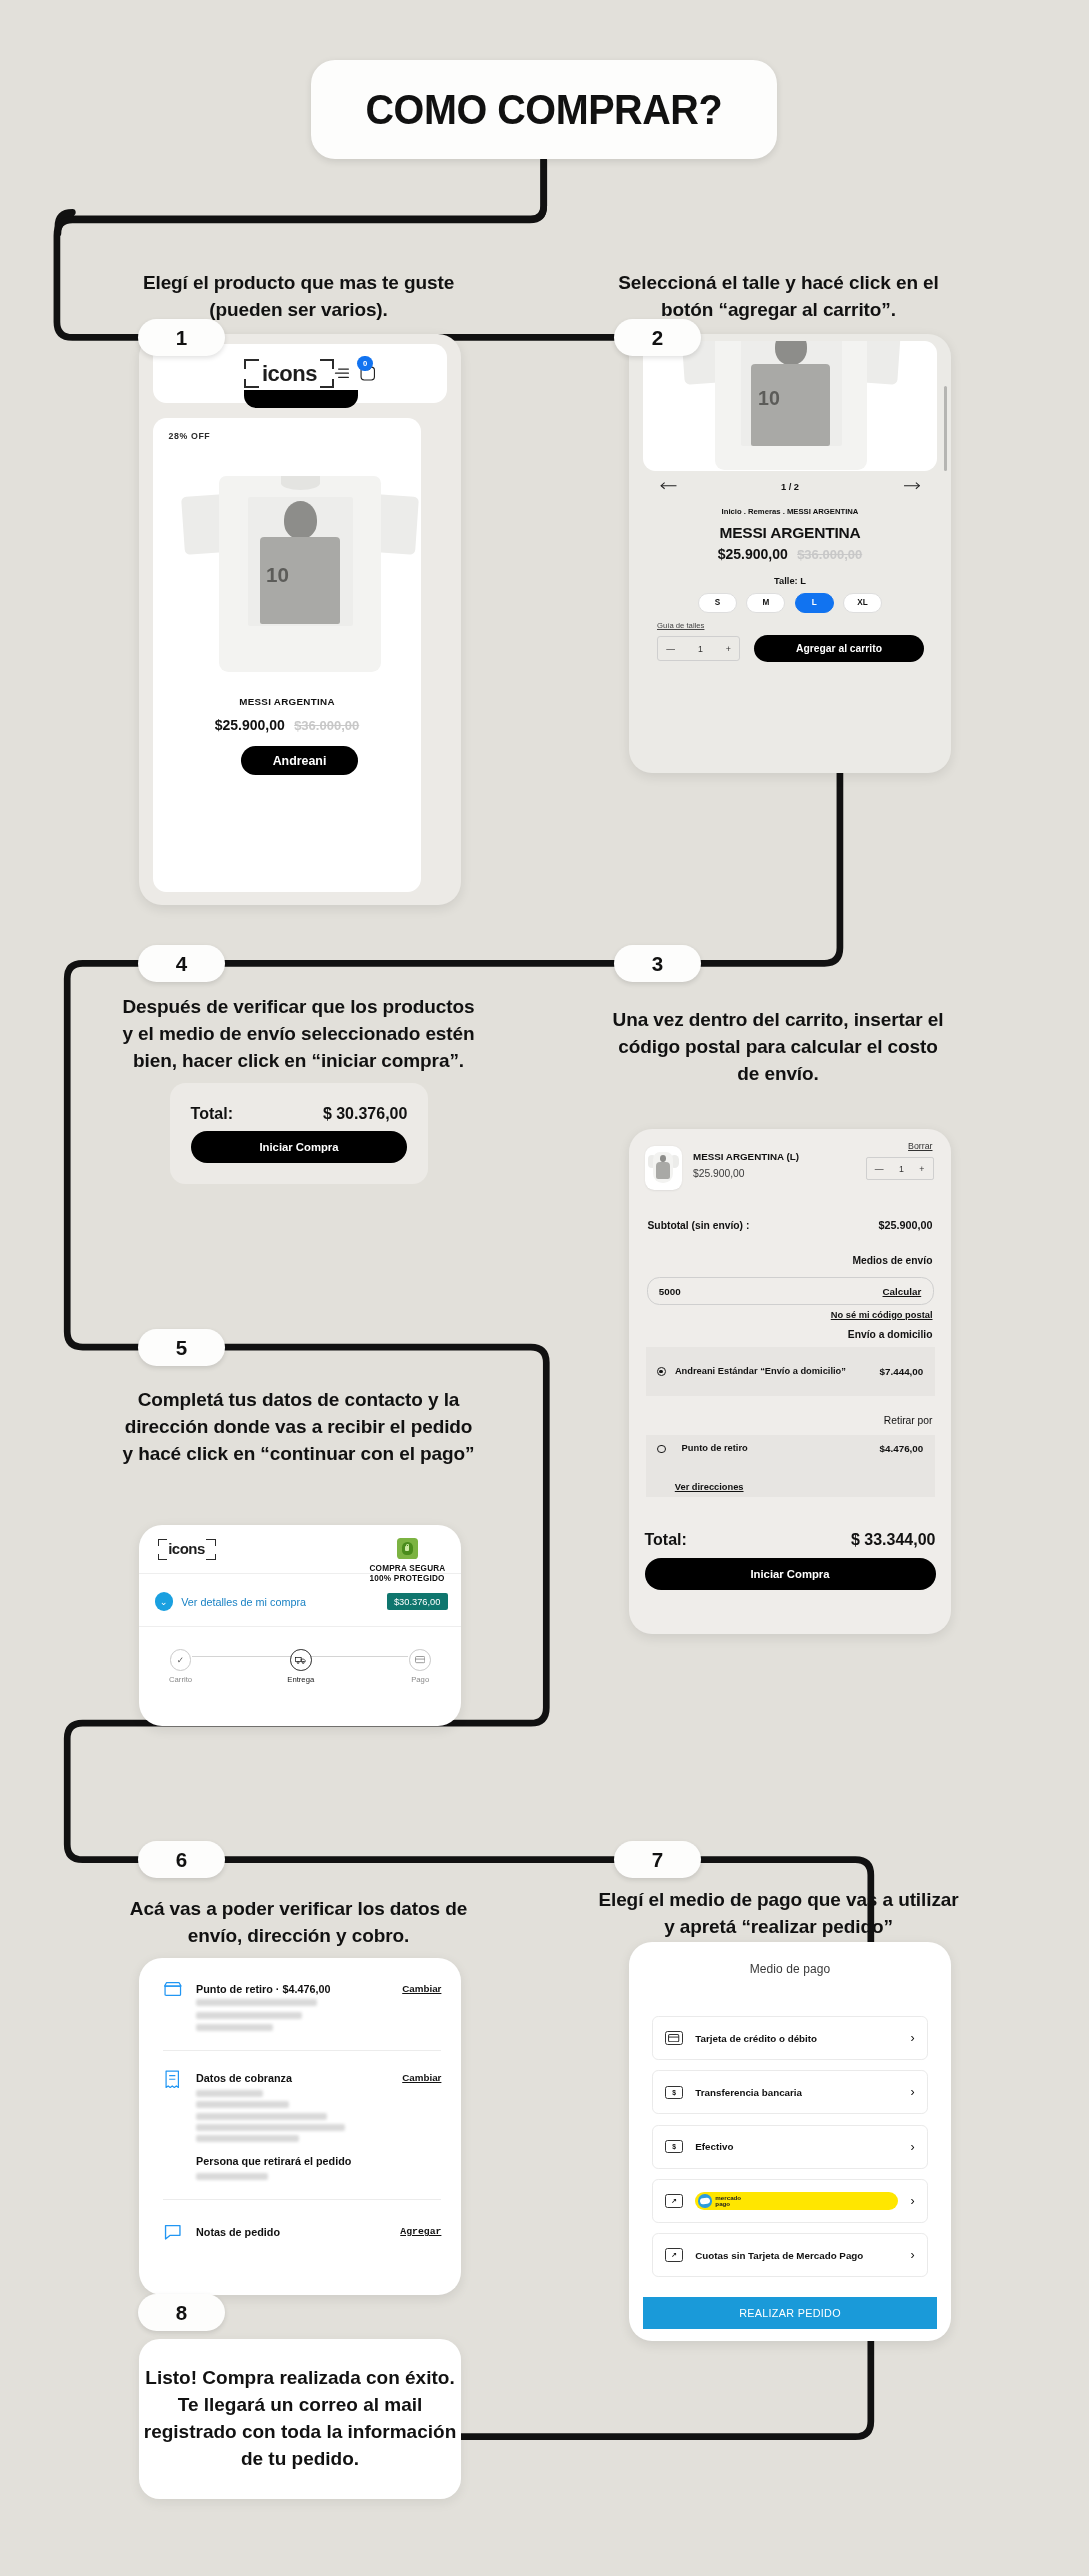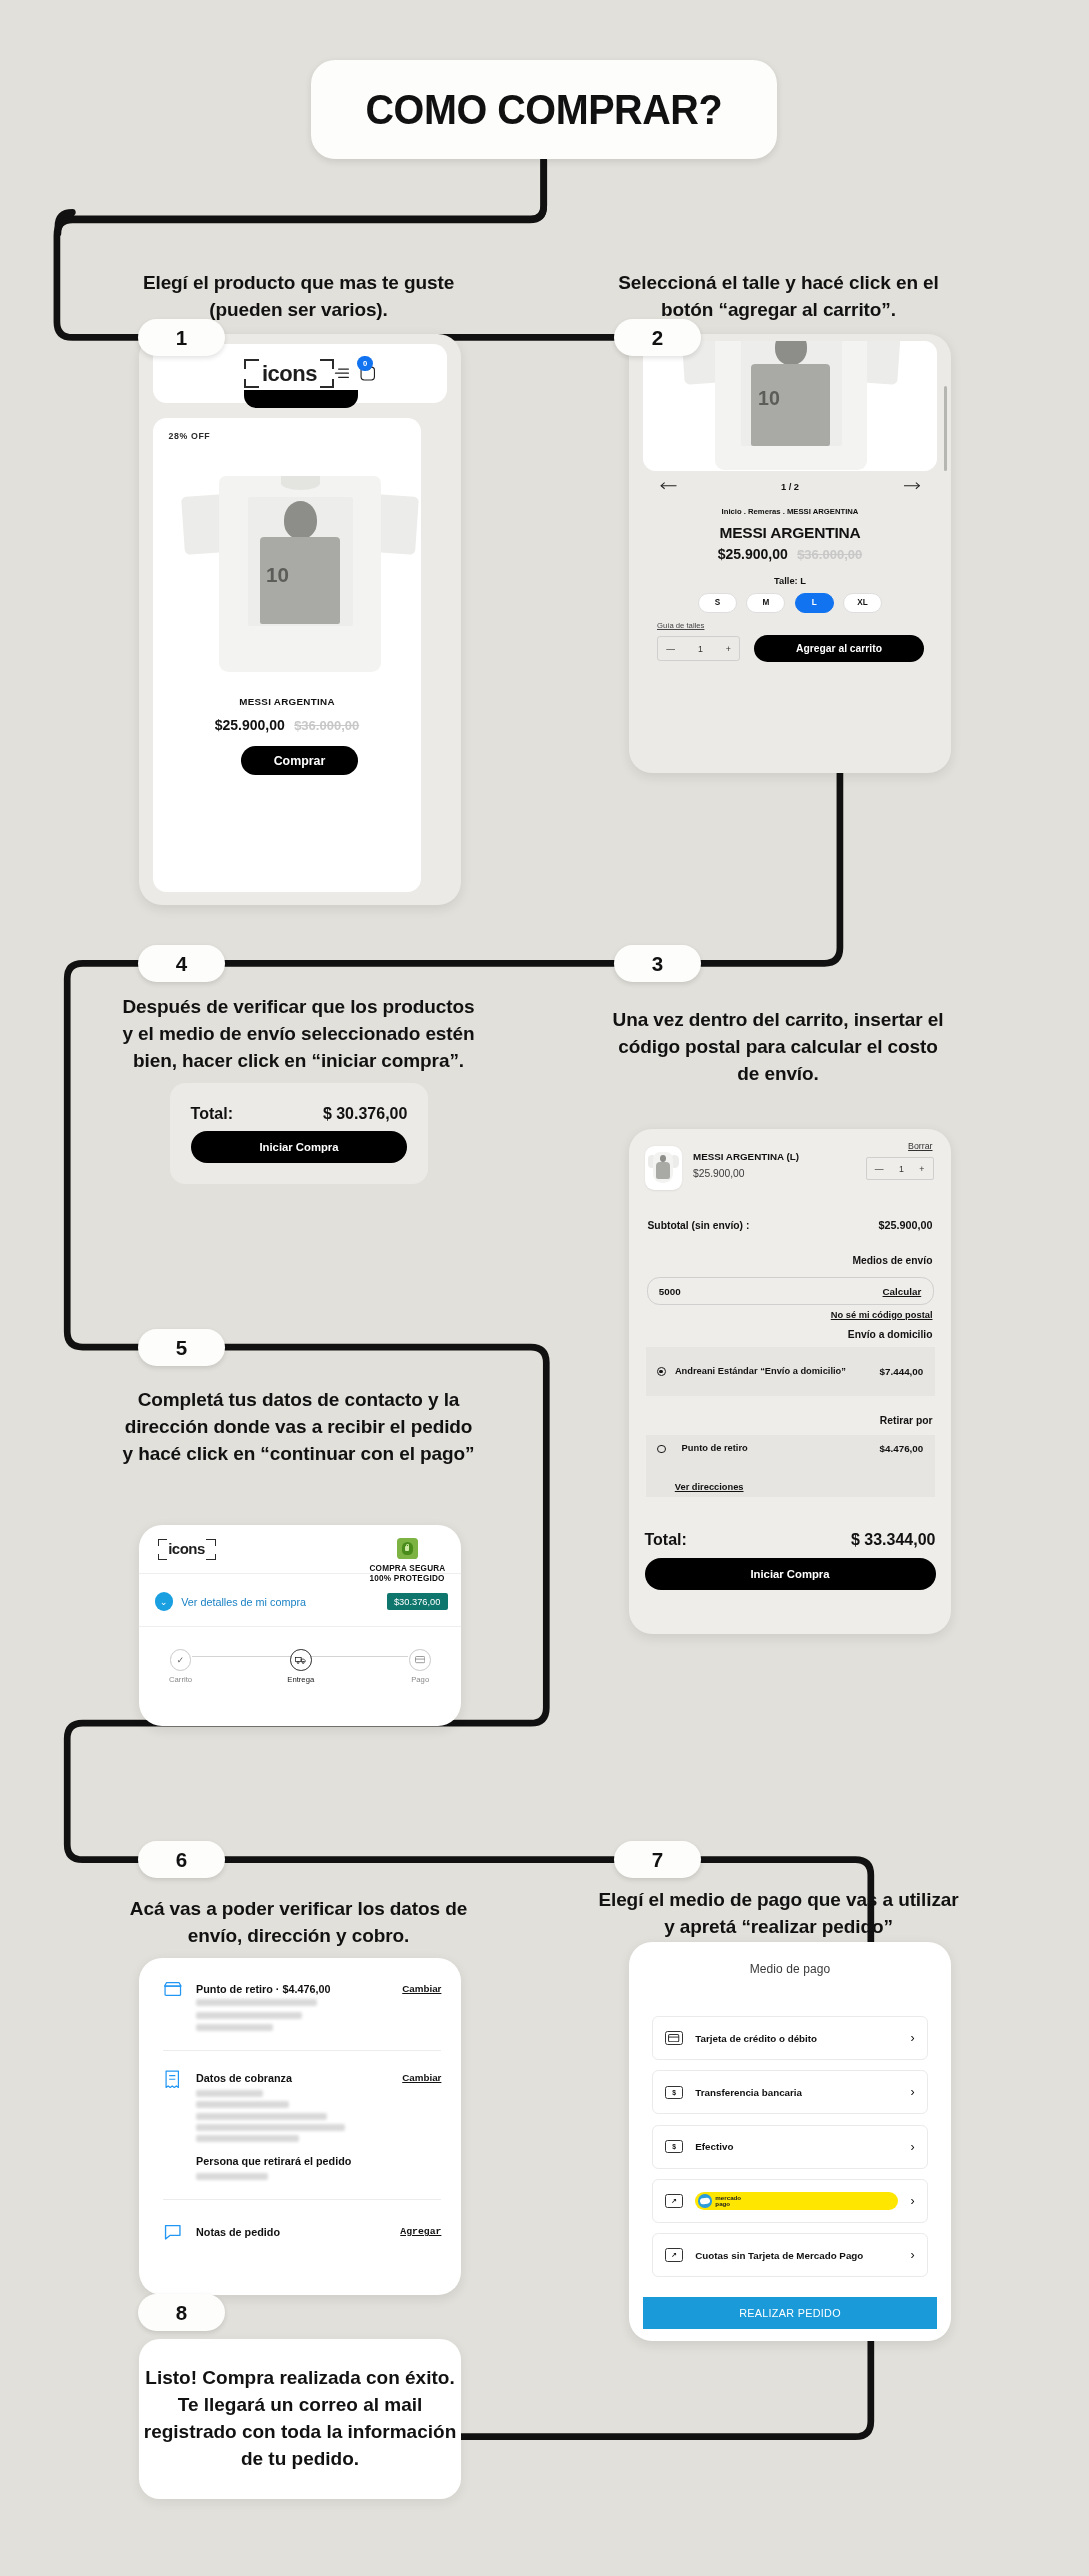--- a/index.html
+++ b/index.html
@@ -256,21 +256,21 @@
       <div class="print" style="left:65px;top:32px;width:105px;height:129px;background:#ededeb;"></div>
       <div class="head" style="left:101px;top:36px;width:33px;height:38px;"></div>
       <div class="torso" style="left:77px;top:72px;width:80px;height:87px;"></div>
       <div class="num" style="left:83px;top:98px;font-size:20.6px;">10</div>
     </div>
     <div class="prodname" style="top:278px;">MESSI ARGENTINA</div>
     <div class="pricerow" style="top:299px;">
       <span class="price">$25.900,00</span>
       <span class="price old">$36.000,00</span>
     </div>
-    <div class="btn-black" style="position:absolute;left:88px;top:328px;width:117px;height:29px;font-size:12.4px;">Comprar</div>
+    <div class="btn-black" style="position:absolute;left:88px;top:328px;width:117px;height:29px;font-size:12.4px;">Andreani</div>
   </div>
 </div>
 
 <div class="phone s2">
   <div class="imgbox">
     <div class="tee" style="position:absolute;left:40px;top:-31px;width:216px;height:170px;">
       <div class="sl" style="left:0;top:20.6px;width:52px;height:52px;transform:rotate(-4deg);"></div>
       <div class="sl" style="right:0;top:20.6px;width:52px;height:52px;transform:rotate(4deg);"></div>
       <div class="body" style="left:32px;top:5.2px;width:152px;height:155px;"></div>
       <div class="print" style="left:58px;top:17.5px;width:101px;height:118px;background:#ededeb;"></div>
@@ -365,21 +365,21 @@
   </div>
   <a style="position:absolute;right:18.5px;top:181px;font-size:9.3px;font-weight:700;text-decoration:underline;">No sé mi código postal</a>
   <div style="position:absolute;right:18.5px;top:200px;font-size:10.3px;font-weight:800;">Envío a domicilio</div>
 
   <div class="shipopt" style="left:16.5px;right:16.5px;top:218px;height:49px;padding:0 11.3px;gap:9.3px;">
     <span class="radio on"></span>
     <span style="font-size:9.3px;font-weight:700;flex:1;line-height:1.35;">Andreani Estándar “Envío a domicilio”</span>
     <span style="font-size:9.8px;font-weight:800;">$7.444,00</span>
   </div>
 
-  <div style="position:absolute;right:18.5px;top:286px;font-size:10.3px;font-weight:700;">Retirar por</div>
+  <div style="position:absolute;right:18.5px;top:286px;font-size:10.3px;font-weight:400;">Retirar por</div>
 
   <div class="shipopt" style="left:16.5px;right:16.5px;top:306px;height:62px;padding:8.2px 11.3px 0;gap:16px;align-items:flex-start;flex-wrap:wrap;">
     <span class="radio" style="margin-top:1.5px;"></span>
     <span style="font-size:9.3px;font-weight:700;flex:1;">Punto de retiro</span>
     <span style="font-size:9.8px;font-weight:800;">$4.476,00</span>
     <a style="width:100%;margin-left:18px;margin-top:7.2px;font-size:9.3px;font-weight:700;text-decoration:underline;">Ver direcciones</a>
   </div>
 
   <div class="rowline" style="top:402px;padding:0 15.5px;align-items:baseline;">
     <span style="font-size:16px;font-weight:800;">Total:</span>

